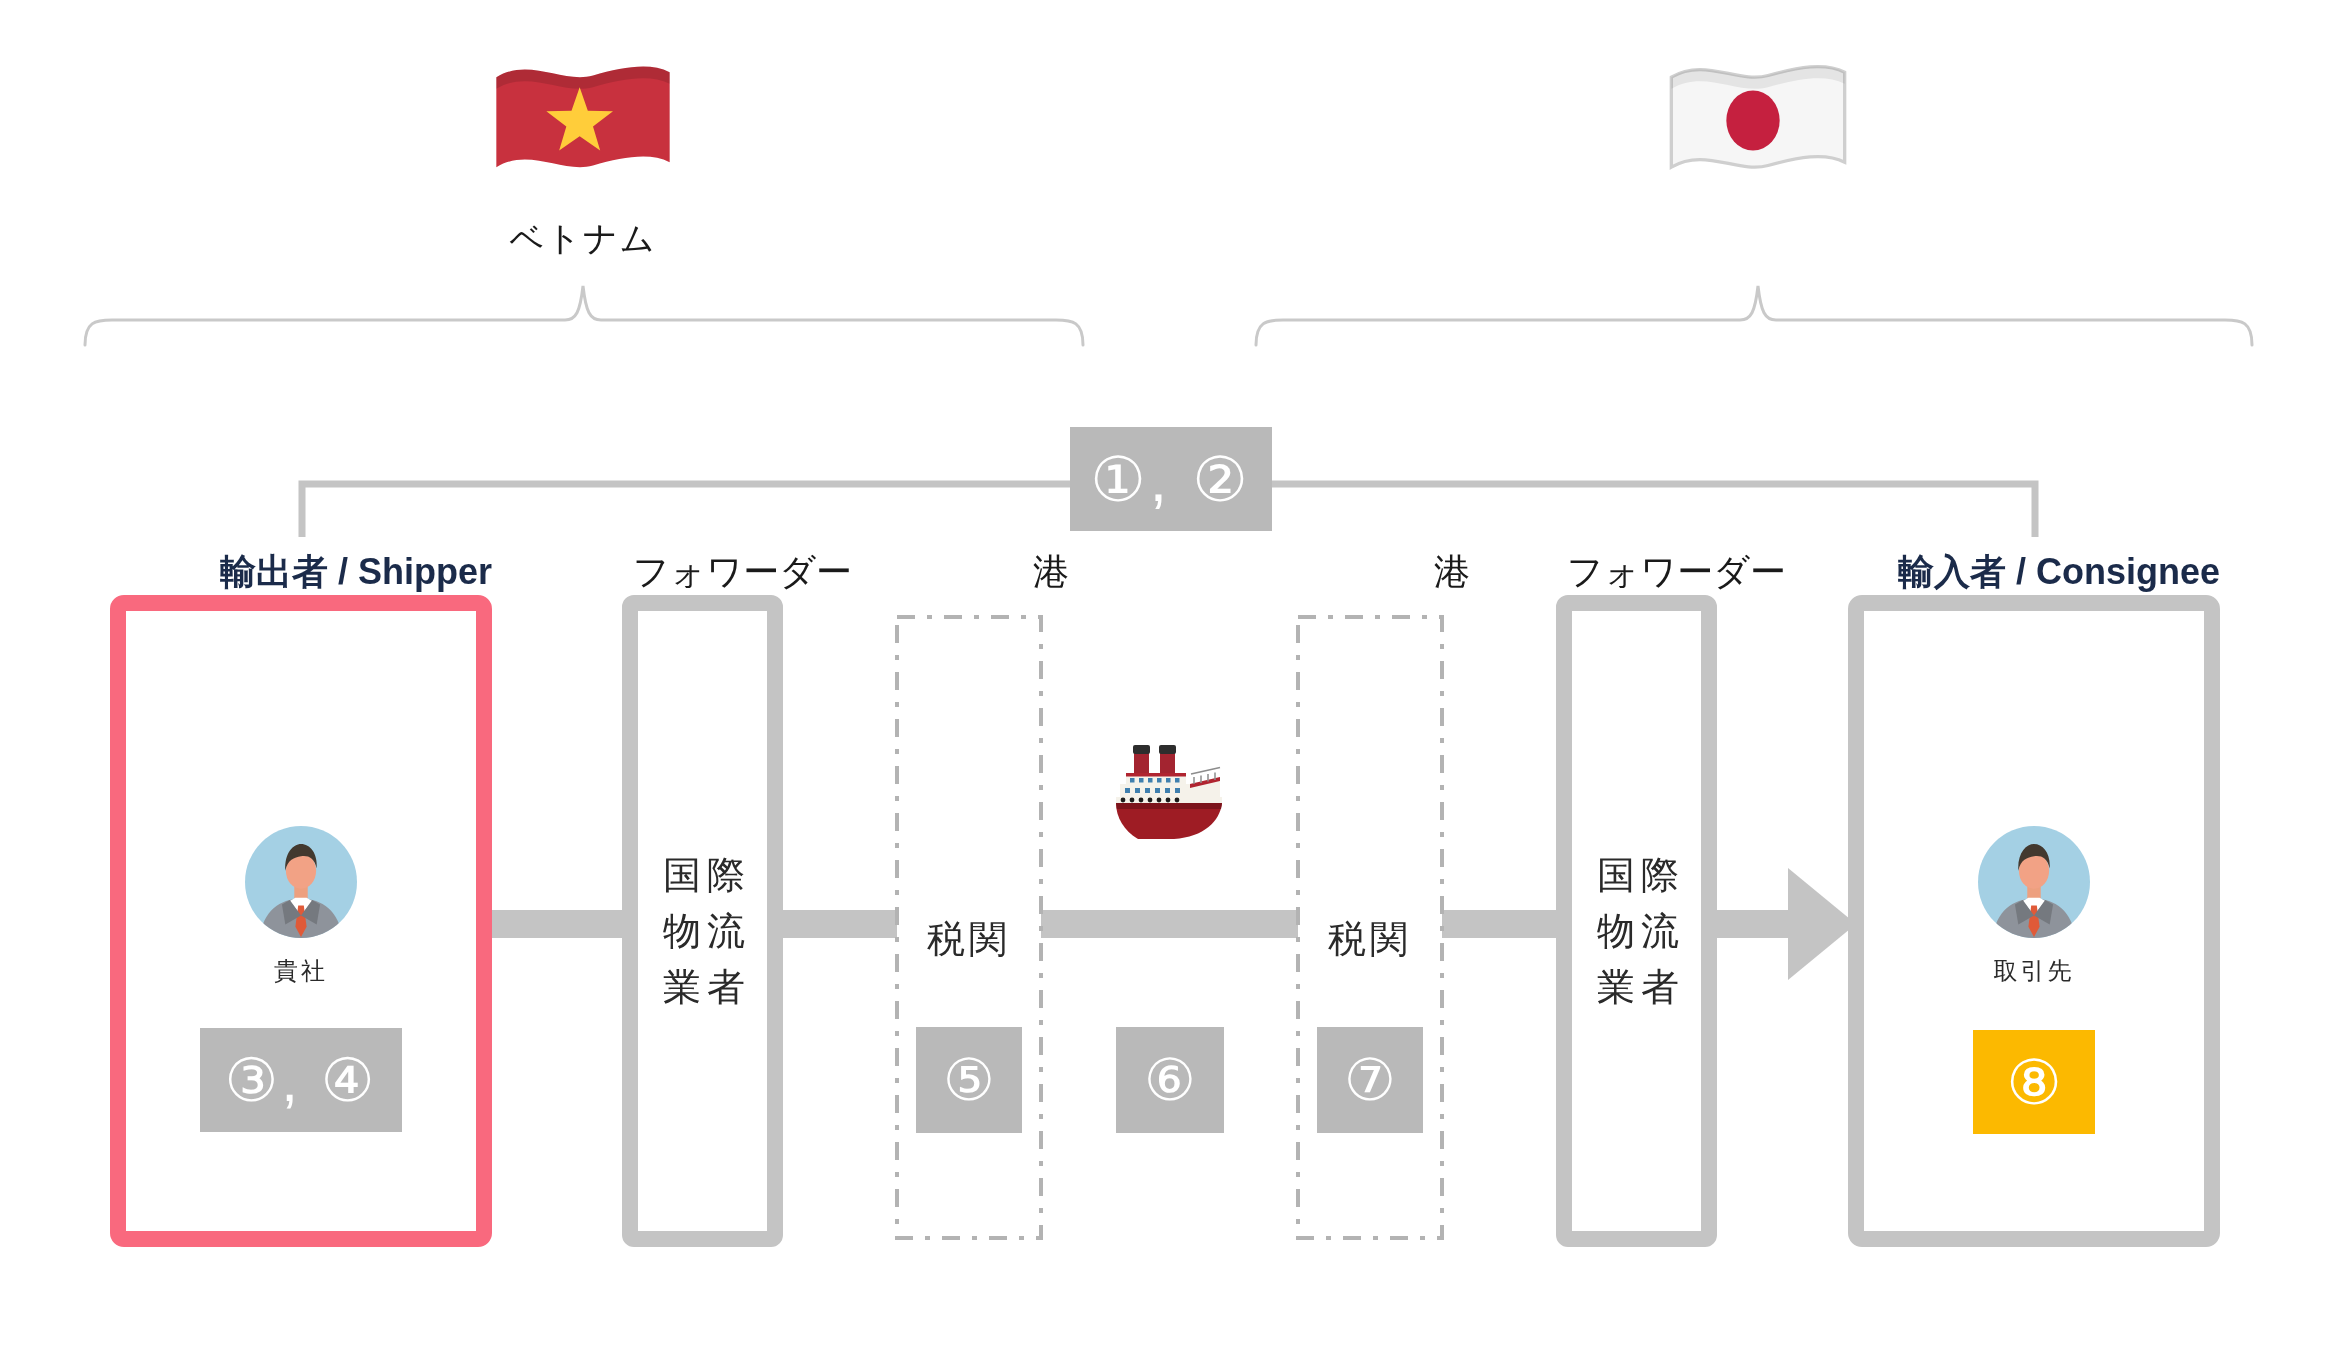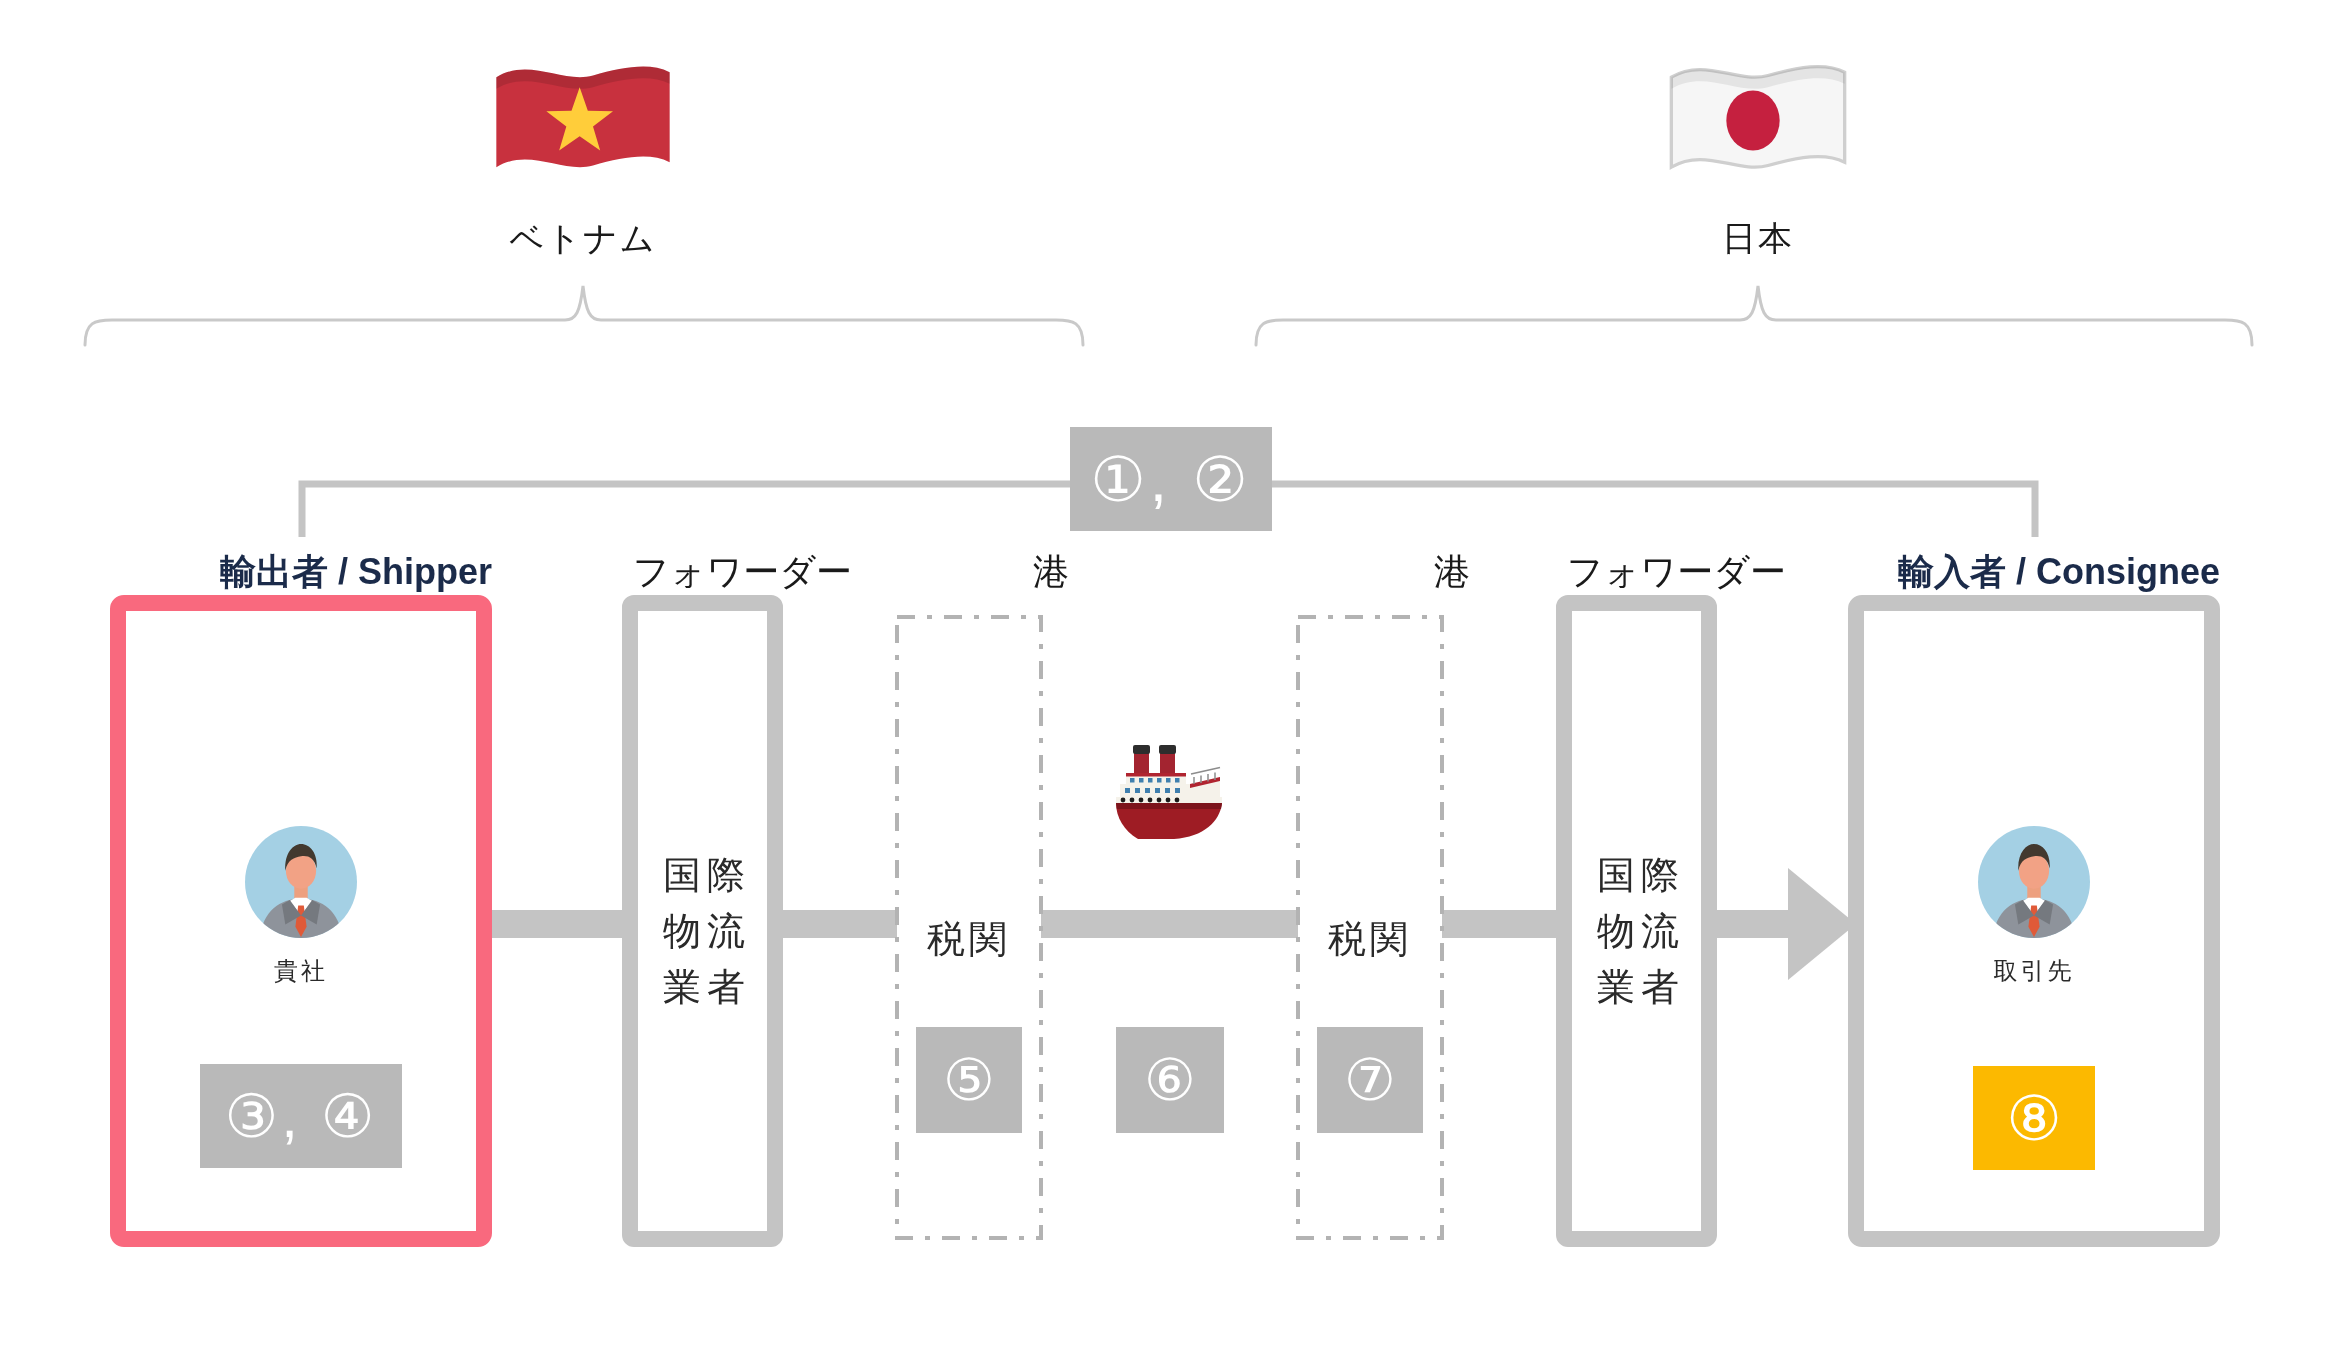--- a/index.html
+++ b/index.html
@@ -61,21 +61,21 @@
     font-size:58px;}
   .badge-5,.badge-7{top:412px;width:106px;height:106px;}
   .badge-6{top:412px;width:108px;height:106px;}
 
   
   .avatar{position:absolute;top:215px;left:50%;transform:translateX(-50%);
     width:112px;height:112px;}
   .entity-label{position:absolute;top:344px;width:100%;text-align:center;
     font-size:24px;letter-spacing:3px;color:#2a2a2a;}
   .entity-badge{position:absolute;top:417px;left:50%;transform:translateX(-50%);
-    background:#b9b9b9;color:#ffffff;display:flex;align-items:center;justify-content:center;margin-top:36px;}
+    background:#b9b9b9;color:#ffffff;display:flex;align-items:center;justify-content:center;}
   .badge-34{width:202px;height:104px;font-size:60px;letter-spacing:3px;}
   .badge-8{top:419px;width:122px;height:104px;font-size:62px;background:#fcb900;}
 </style>
 </head>
 <body>
 
 <div class="canvas">
 
   <svg class="overlay" viewBox="0 0 2336 1350">
 
@@ -105,21 +105,20 @@
   </div>
   <div class="country-label vn">ベトナム</div>
 
   <div class="abs" style="left:1658px;top:48px;">
     <svg width="200" height="155" viewBox="0 0 120 90">
       <path d="M8,16 C28,4 48,20 66,15 C84,10 100,7 112,13 L112,67 C100,61 84,64 66,69 C48,74 28,58 8,70 Z" fill="#f6f6f6" stroke="#cfcfcf" stroke-width="2"></path>
       <path d="M8,16 C28,4 48,20 66,15 C84,10 100,7 112,13 L112,20 C100,14 84,17 66,22 C48,27 28,11 8,23 Z" fill="#000000" opacity="0.07"></path>
       <ellipse cx="57" cy="42" rx="16" ry="18" fill="#c5203f"></ellipse>
     </svg>
   </div>
-  <div class="country-label jp">日本</div>
 
   <div class="conn-badge">①, ②</div>
 
   <div class="col-header navy h-shipper">輸出者 / Shipper</div>
   <div class="col-header h-fwd1">フォワーダー</div>
   <div class="col-header h-port1">港</div>
   <div class="col-header h-port2">港</div>
   <div class="col-header h-fwd2">フォワーダー</div>
   <div class="col-header navy h-consignee">輸入者 / Consignee</div>
 

